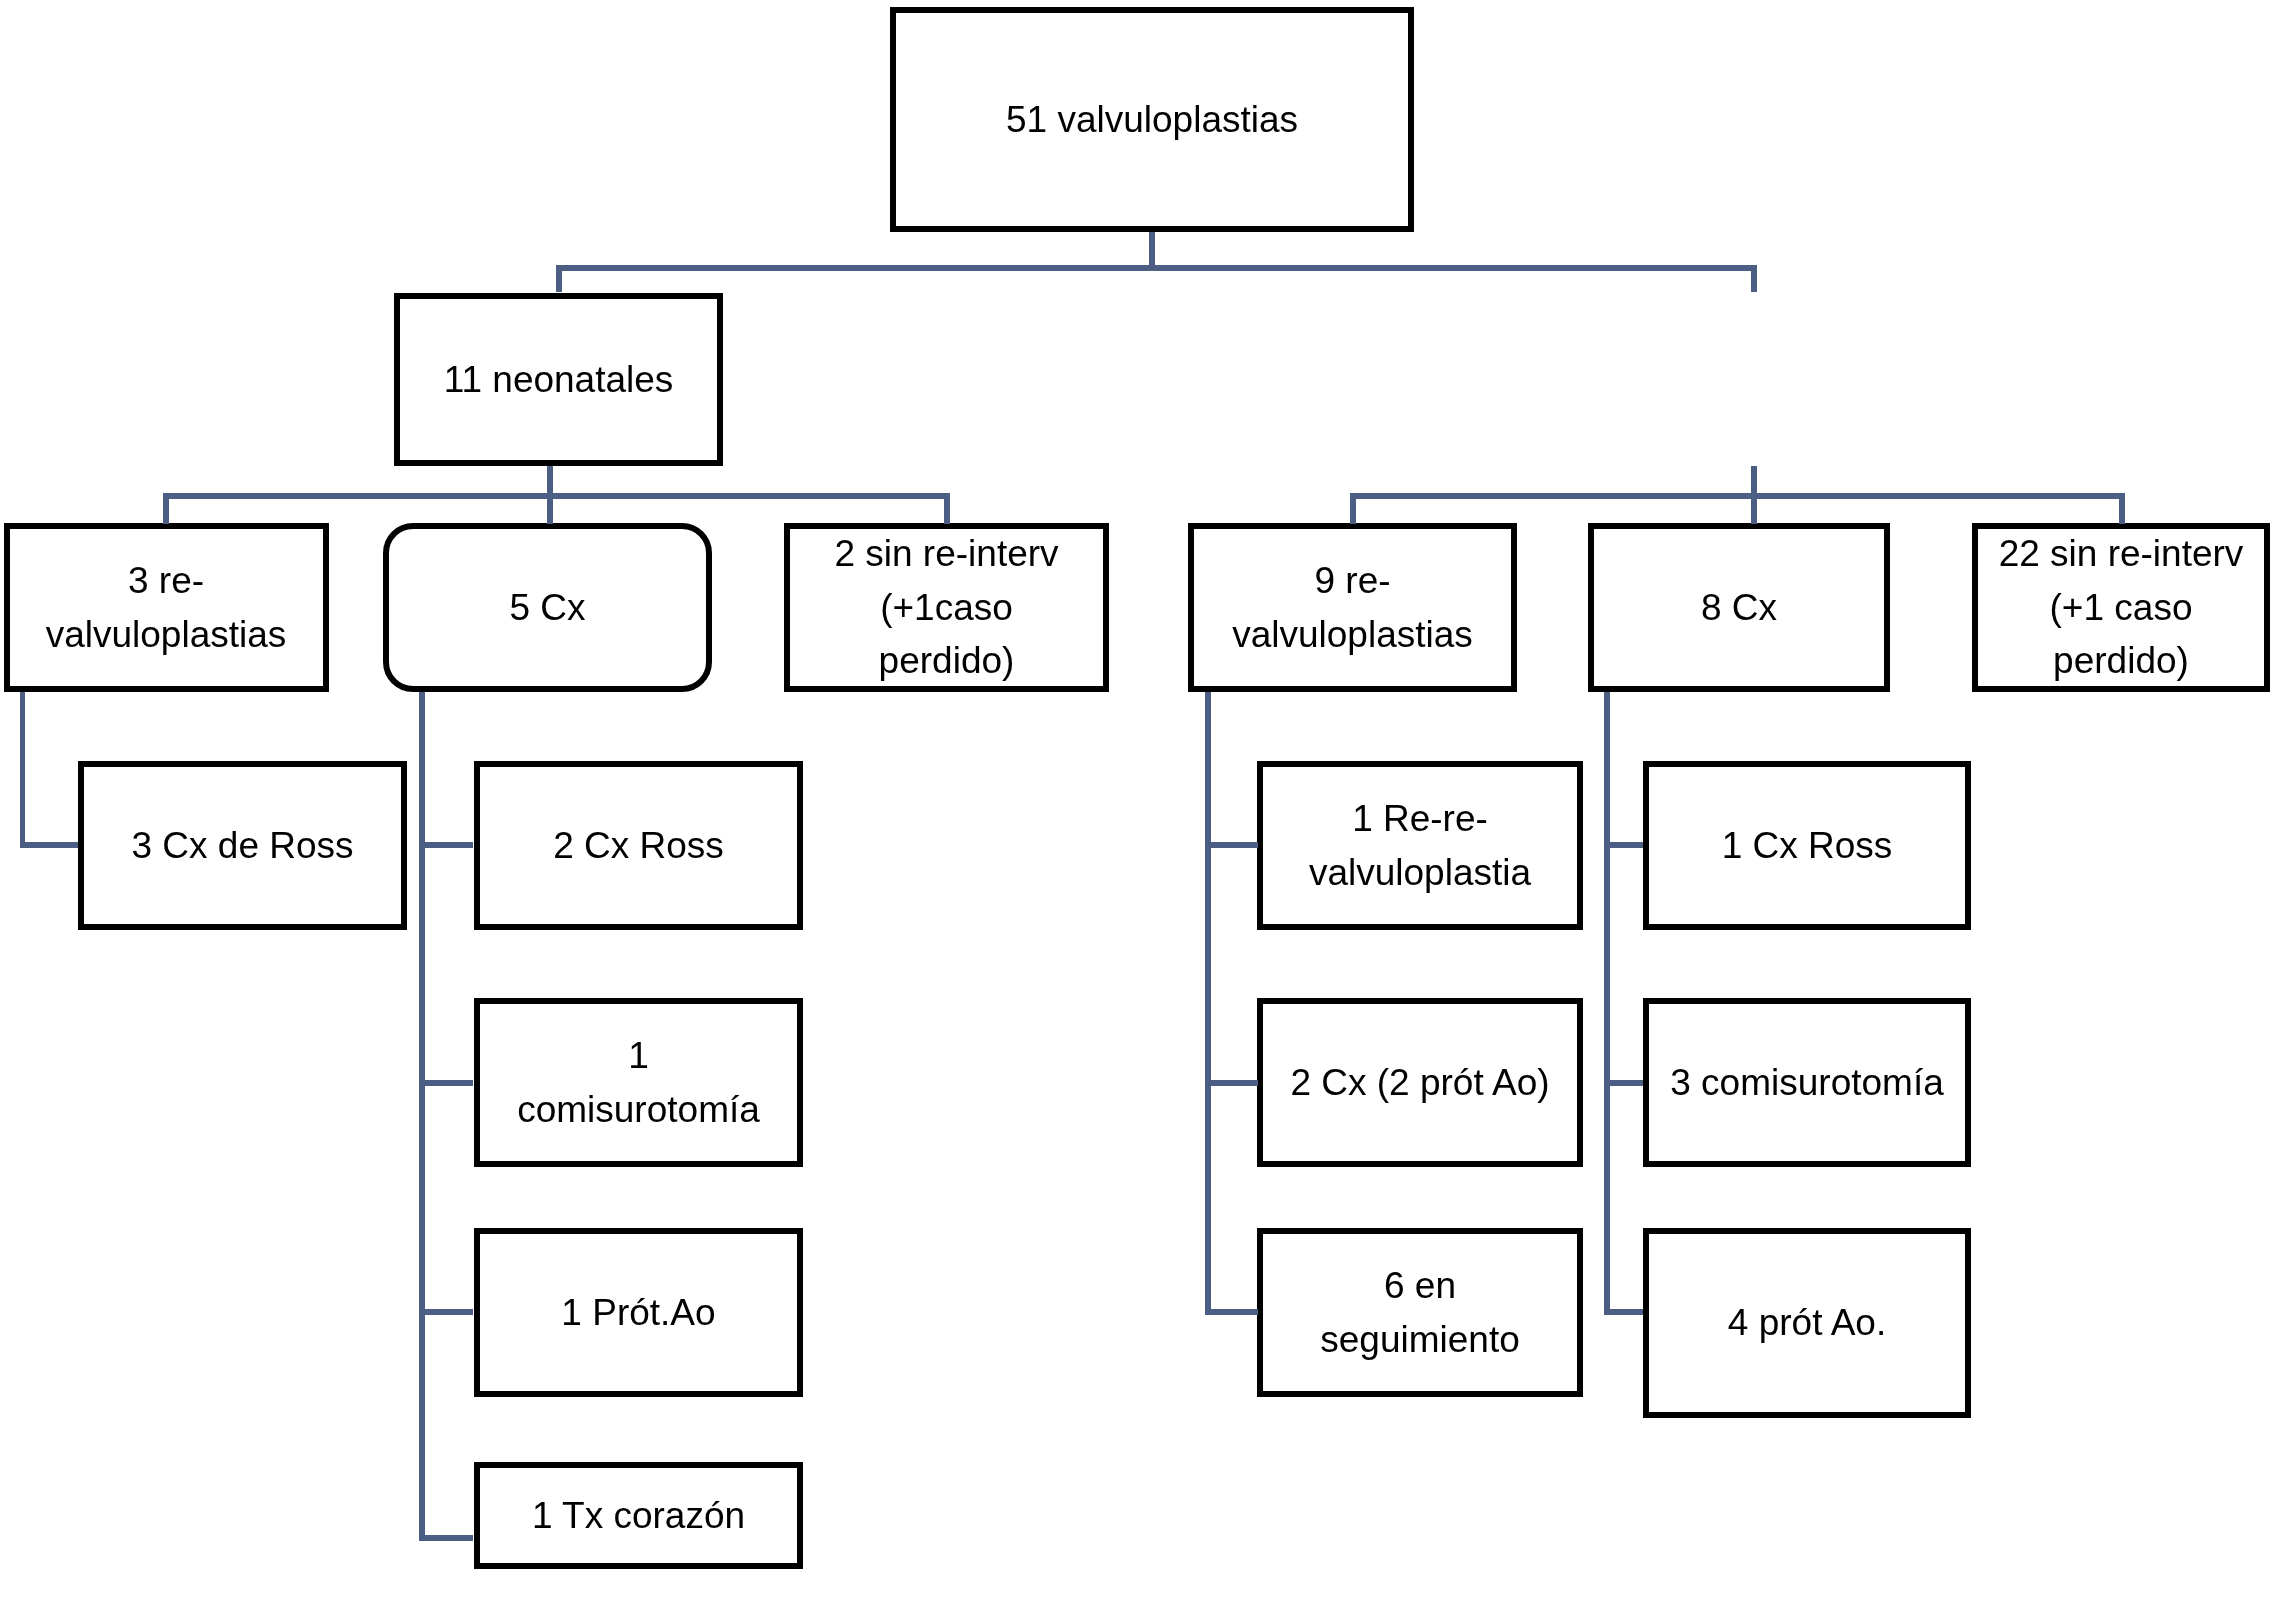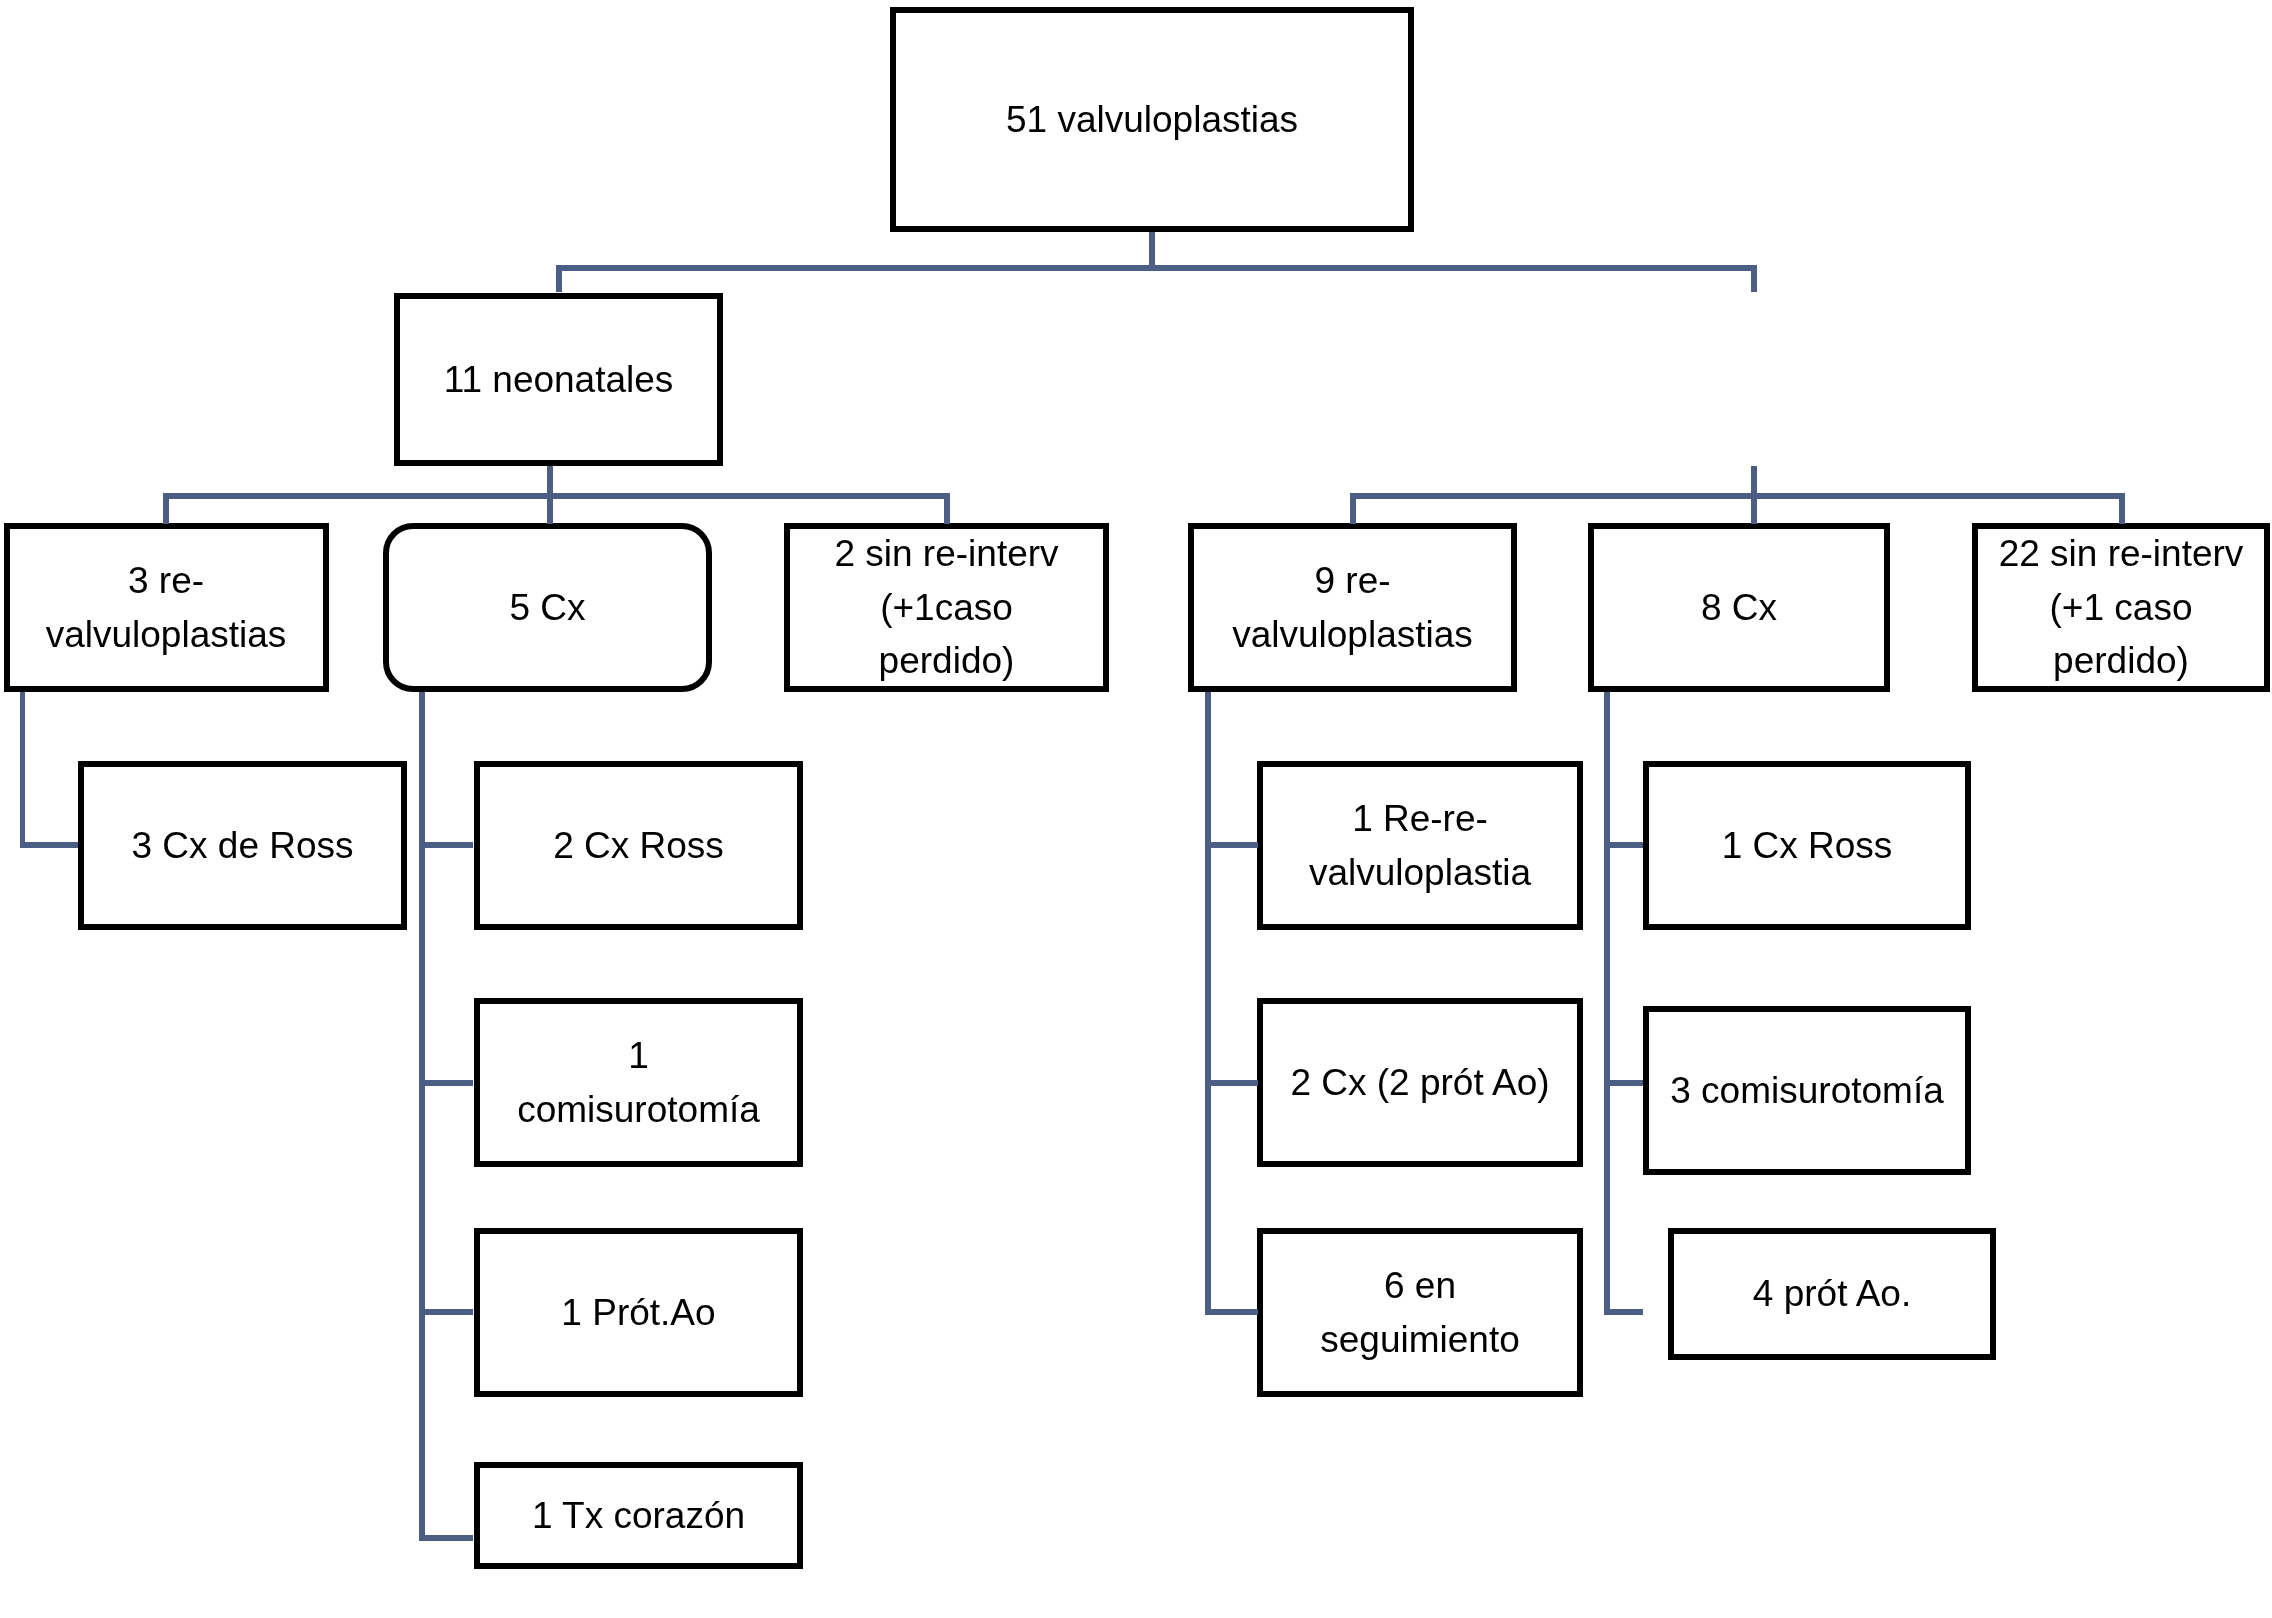--- a/index.html
+++ b/index.html
@@ -26,22 +26,22 @@
   #n-neo-ross{left:78px;top:761px;width:329px;height:169px;}
   #n-neo-cxross{left:474px;top:761px;width:329px;height:169px;}
   #n-neo-comis{left:474px;top:998px;width:329px;height:169px;}
   #n-neo-prot{left:474px;top:1228px;width:329px;height:169px;}
   #n-neo-tx{left:474px;top:1462px;width:329px;height:107px;}
   
   #n-ped-rerev{left:1257px;top:761px;width:326px;height:169px;}
   #n-ped-cx2prot{left:1257px;top:998px;width:326px;height:169px;}
   #n-ped-seg{left:1257px;top:1228px;width:326px;height:169px;}
   #n-ped-cxross{left:1643px;top:761px;width:328px;height:169px;}
-  #n-ped-comis{left:1643px;top:998px;width:328px;height:169px;margin-top:8px;}
-  #n-ped-prot{left:1643px;top:1228px;width:328px;height:132px;margin-left:25px;}
+  #n-ped-comis{left:1643px;top:998px;width:328px;height:169px;}
+  #n-ped-prot{left:1643px;top:1228px;width:328px;height:190px;}
 
   
   #c-a1{left:1149px;top:232px;width:5.6px;height:36px;}
   #c-a2{left:556px;top:265px;width:1200px;height:5.6px;}
   #c-a3{left:556px;top:265px;width:5.6px;height:27.4px;}
   #c-a4{left:1751px;top:265px;width:5.6px;height:27.4px;}
   
   #c-b1{left:547px;top:466px;width:5.6px;height:32px;}
   #c-b2{left:163px;top:493px;width:786px;height:5.6px;}
   #c-b3{left:163px;top:493px;width:5.6px;height:31px;}

